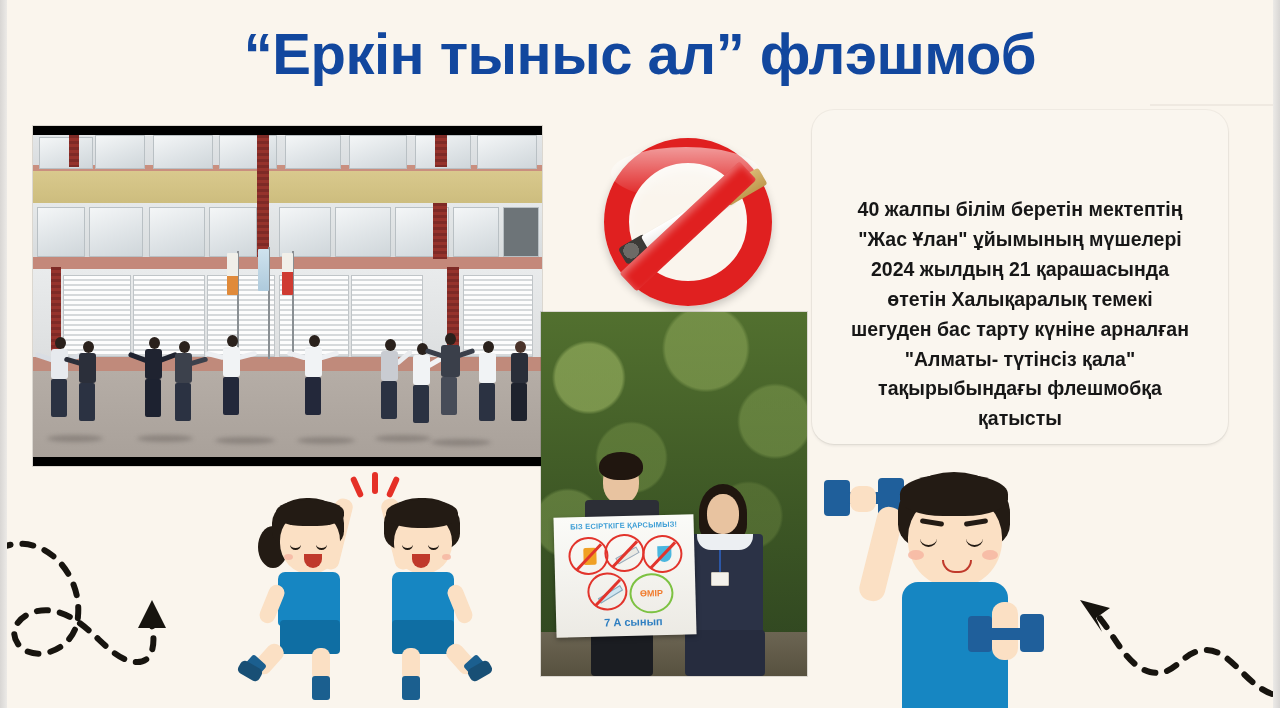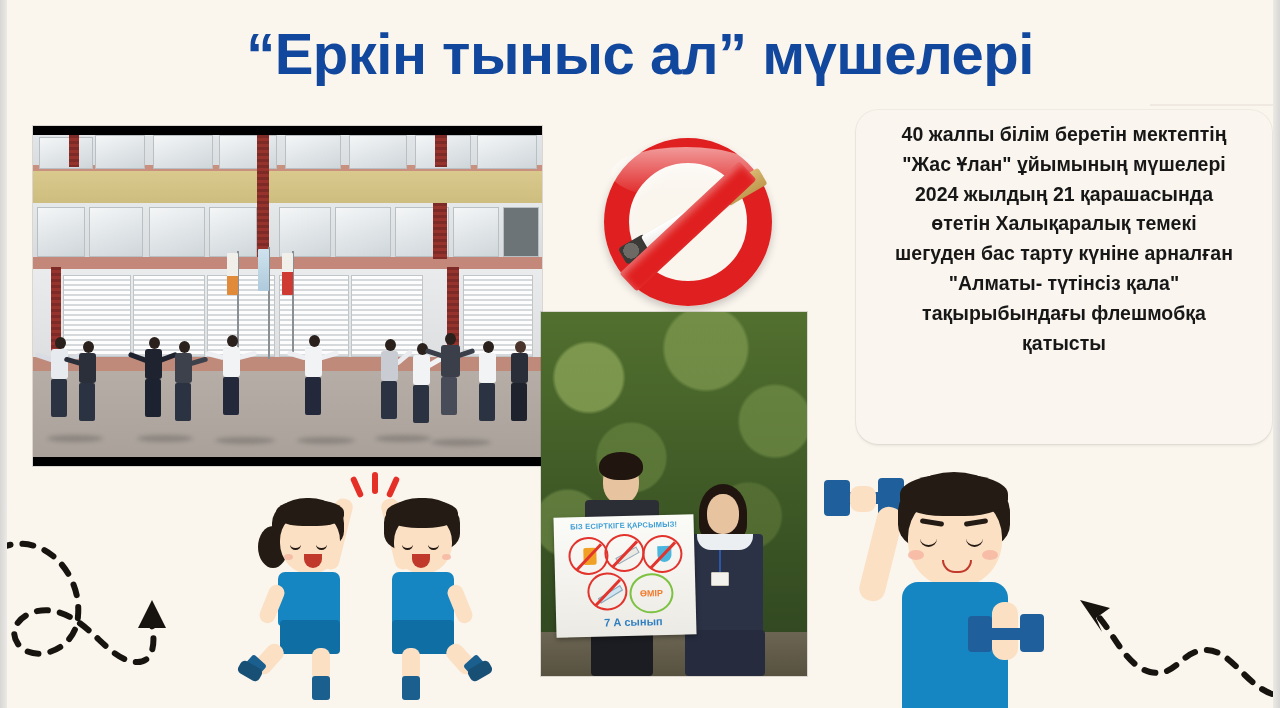--- a/index.html
+++ b/index.html
@@ -186,31 +186,31 @@
   }
   .cig-ember {
     position:absolute; left:2px; top:1px; width:30px; height:19px;
     border-radius:4px;
     background: radial-gradient(circle at 35% 45%, #6d6a66 0 35%, #3c3a37 36% 100%);
   }
 
   
   .desc-card {
     position: absolute;
-    left: 856px;
+    left: 812px;
     top: 110px;
     width: 416px;
     height: 334px;
     background: #faf6ef;
     border-radius: 22px;
     box-shadow: 0 2px 3px rgba(0,0,0,.07),
                 0 0 0 1px rgba(0,0,0,.045);
     box-sizing: border-box;
     display: flex;
-    align-items: flex-start;
+    align-items: flex-end;
     justify-content: center;
     padding: 10px 34px;
   }
   .desc-text {
     font-size: 19.5px;
     line-height: 1.53;
     font-weight: bold;
     color: #171717;
     text-align: center;
   }
@@ -310,21 +310,21 @@
   .arrow-right { position:absolute; left:1058px; top:568px; width:222px; height:132px; }
 </style>
 </head>
 <body>
 
 <div class="slide">
 
   <div class="edge-strip left"></div>
   <div class="edge-strip right"></div>
 
-  <div class="title">“Еркін тыныс ал” мүшелері</div>
+  <div class="title">“Еркін тыныс ал” флэшмоб</div>
   <div class="hairline"></div>
 
   <div class="photo-flashmob">
     <div class="pf-inner">
 
       <div class="bld-top"></div>
       <div class="bld-mid"></div>
       <div class="bld-band-pink"></div>
       <div class="bld-band-yellow"></div>
       <div class="bld-lower"></div>

